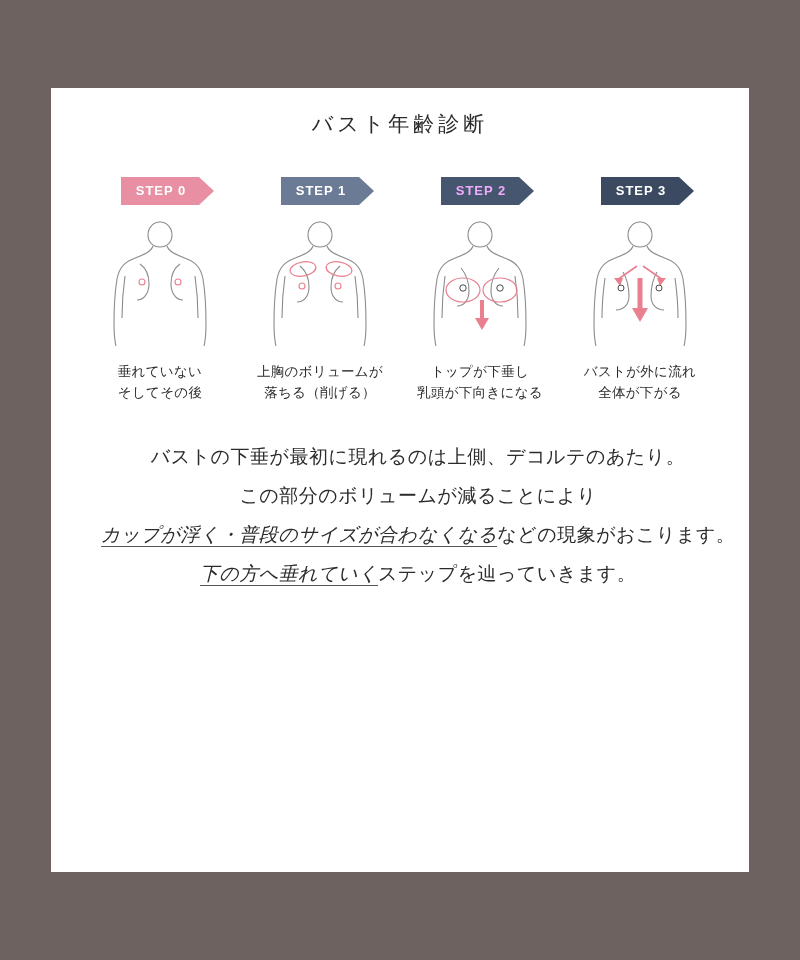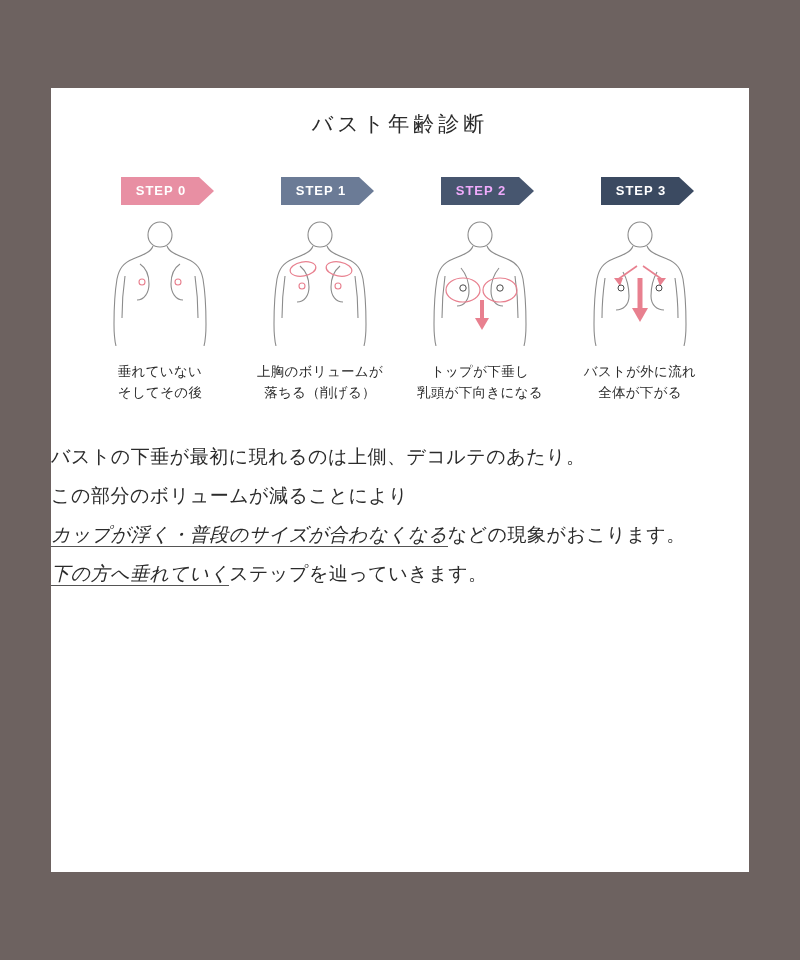--- a/index.html
+++ b/index.html
@@ -86,24 +86,26 @@
   .caption {
     margin-top: 16px;
     text-align: center;
     font-size: 13.5px;
     line-height: 1.55;
     color: #2b2b2b;
     letter-spacing: 0.3px;
   }
   .body-text {
     margin-top: 34px;
+    text-align: center;
     font-size: 19px;
     line-height: 2.05;
     color: #2b2b2b;
     letter-spacing: 0.5px;
+    margin-left: 36px;
   }
   .body-text .ul {
     border-bottom: 1px solid #555;
     padding-bottom: 1px;
     font-style: italic;
   }
 </style>
 </head>
 <body>
 

